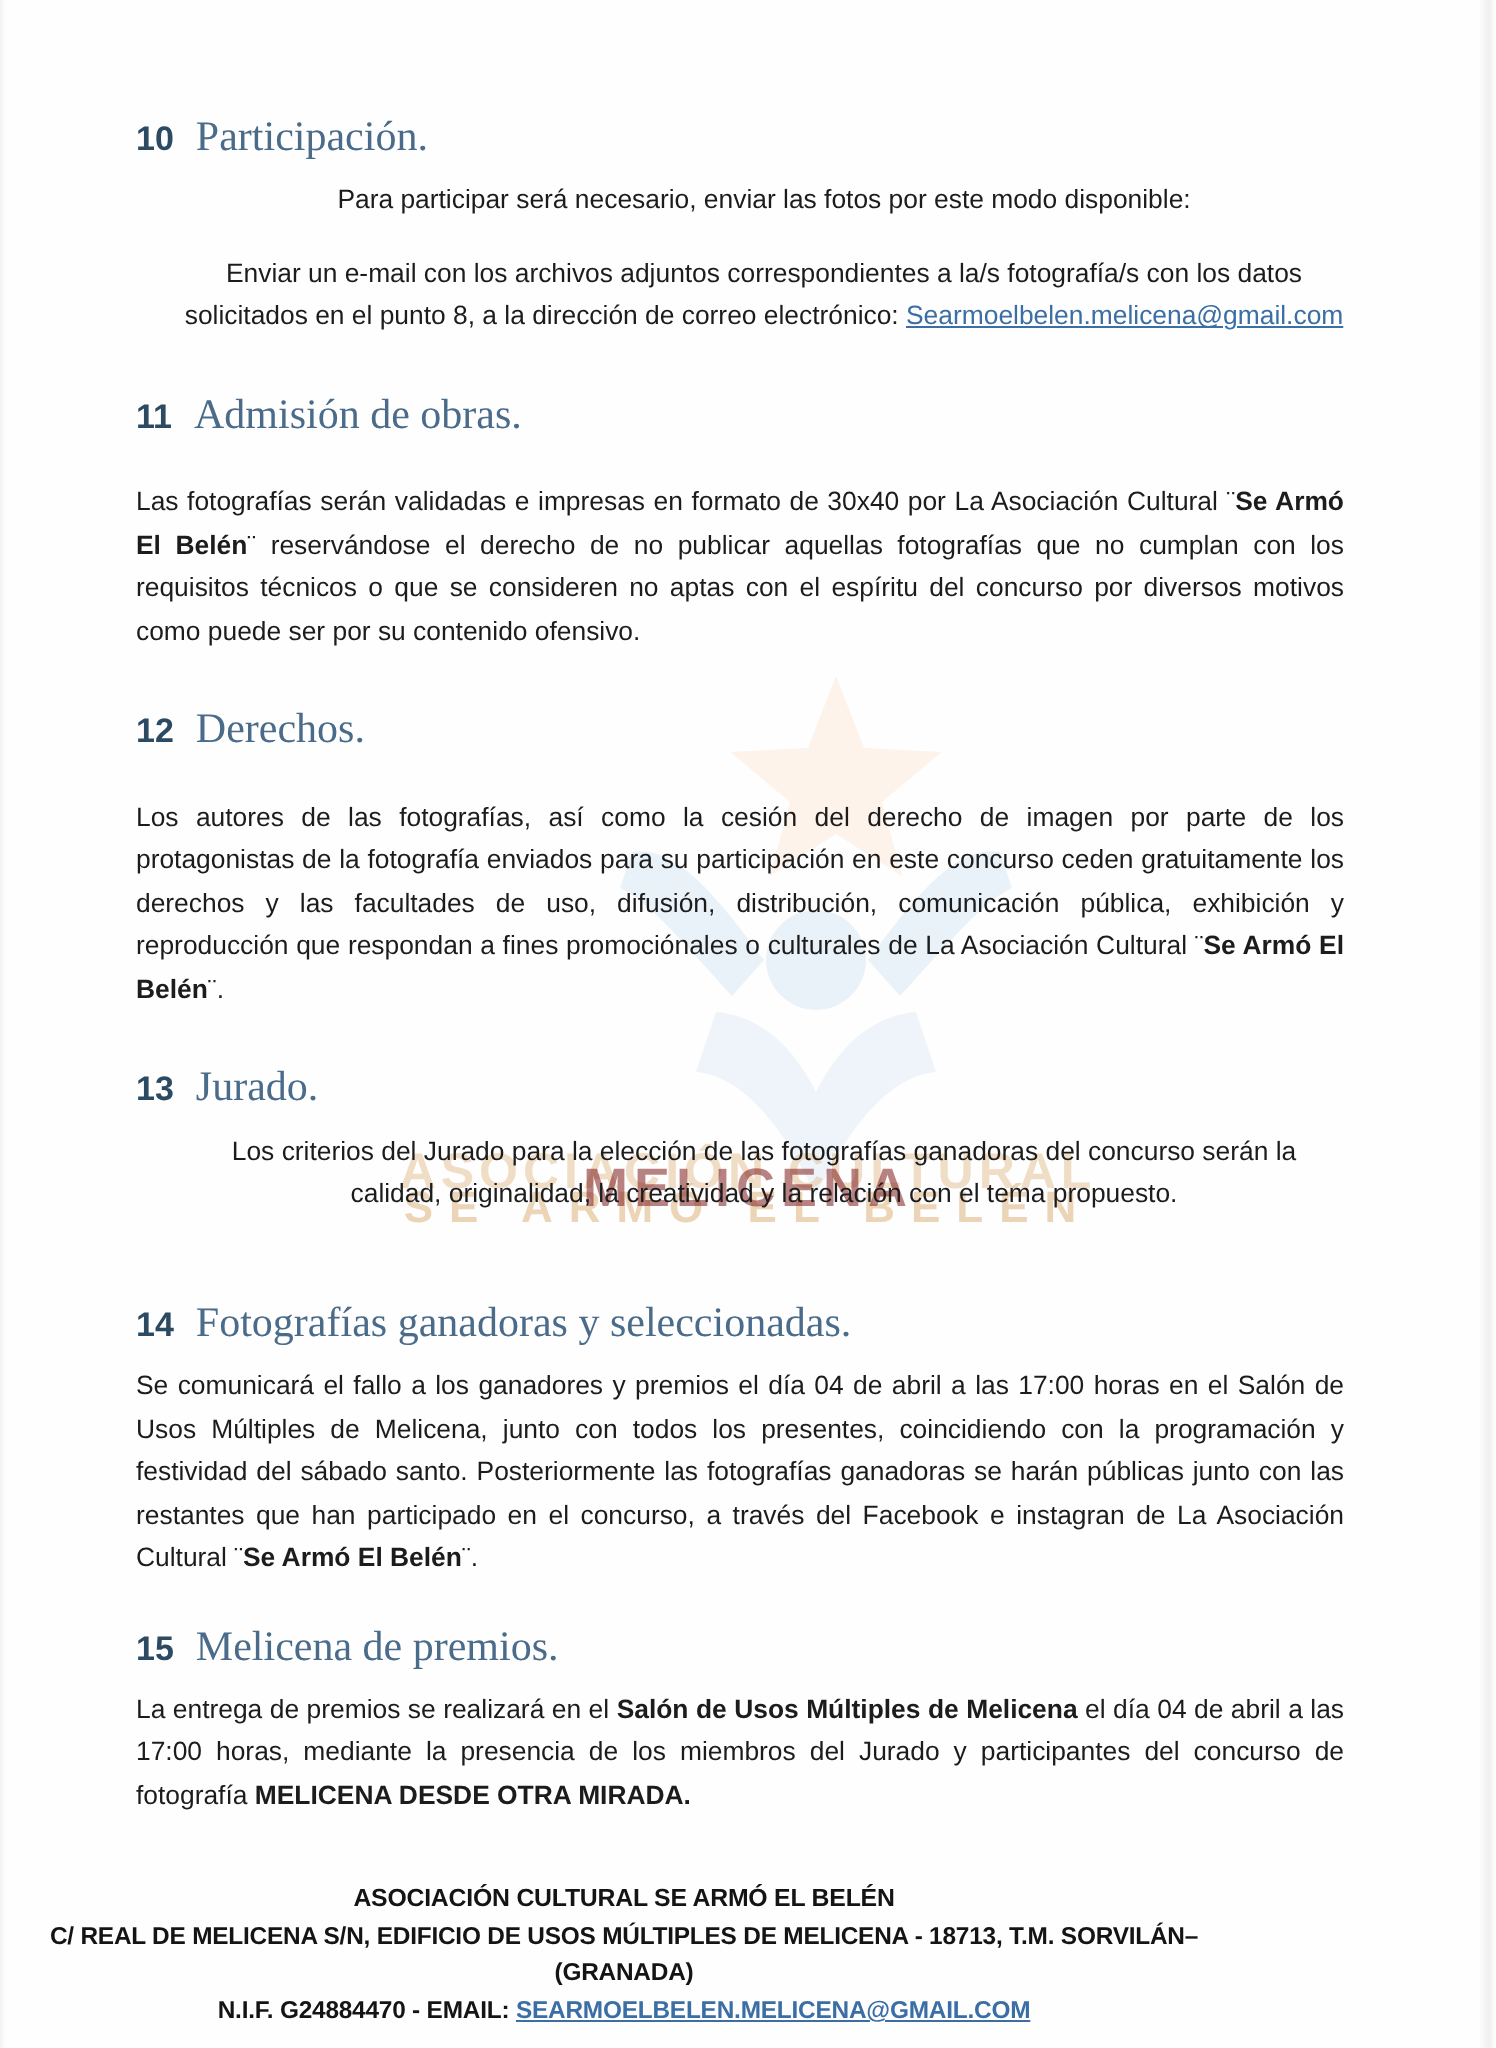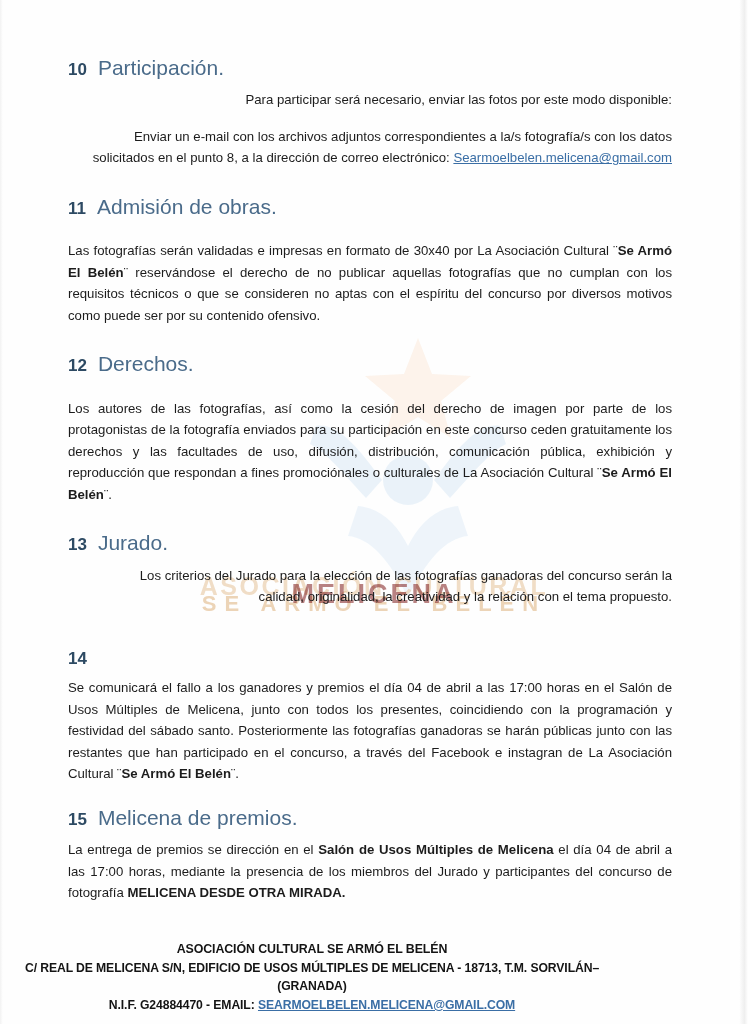--- a/index.html
+++ b/index.html
@@ -100,32 +100,33 @@
     font-weight: 700;
     color: #2d4a63;
     font-size: 17px;
     margin-right: 11px;
     flex: none;
   }
   .heading .ttl {
     font-size: 21px;
     color: #4a6b8a;
     font-weight: 400;
+    font-family: Liberation Serif, serif;
   }
 
   
   p.para {
     margin: 0;
     font-size: 13.2px;
     line-height: 1.63;
     color: #1c1c1c;
     text-align: justify;
     text-justify: inter-word;
   }
-  p.para.nojust { text-align: right; margin-left: 24px; }
+  p.para.nojust { text-align: center; margin-left: 24px; }
   .b { font-weight: 700; }
   a.mail {
     color: #3a6ea5;
     text-decoration: underline;
   }
   .gap-s { height: 9px; }
   .gap-m { height: 15px; }
   .gap-l { height: 21px; }
   .gap-xl { height: 26px; }
 
@@ -228,34 +229,35 @@
       <div class="gap-s"></div>
       <p class="para nojust">Los criterios del Jurado para la elección de las fotografías ganadoras del concurso serán la calidad, originalidad, la creatividad y la relación con el tema propuesto.</p>
       <div class="gap-m"></div>
     </div>
 
     <div class="gap-xl"></div>
 
     <div class="sec">
       <div class="heading">
         <span class="num">14</span>
+        <span class="ttl">Fotografías ganadoras y seleccionadas.</span>
       </div>
       <div class="gap-s"></div>
       <p class="para"><span>Se comunicará el fallo a los ganadores y premios el día 04 de abril a las 17:00 horas en el Salón de Usos Múltiples de Melicena, junto con todos los presentes, coincidiendo con la programación y festividad del sábado santo. Posteriormente las fotografías ganadoras se harán públicas junto con las restantes que han participado en el concurso, a través del Facebook e instagran de La Asociación Cultural ¨</span><span class="b">Se Armó El Belén</span><span>¨.</span></p>
     </div>
 
     <div class="gap-l"></div>
 
     <div class="sec">
       <div class="heading">
         <span class="num">15</span>
         <span class="ttl">Melicena de premios.</span>
       </div>
       <div class="gap-s"></div>
-      <p class="para"><span>La entrega de premios se dirección en el </span><span class="b">Salón de Usos Múltiples de Melicena</span><span> el día 04 de abril a las 17:00 horas, mediante la presencia de los miembros del Jurado y participantes del concurso de fotografía </span><span class="b">MELICENA DESDE OTRA MIRADA.</span></p>
+      <p class="para"><span>La entrega de premios se realizará en el </span><span class="b">Salón de Usos Múltiples de Melicena</span><span> el día 04 de abril a las 17:00 horas, mediante la presencia de los miembros del Jurado y participantes del concurso de fotografía </span><span class="b">MELICENA DESDE OTRA MIRADA.</span></p>
     </div>
 
   </div>
 
   <div id="footer">
     <div class="f-line">ASOCIACIÓN CULTURAL SE ARMÓ EL BELÉN</div>
     <div class="f-line sub">C/ REAL DE MELICENA S/N, EDIFICIO DE USOS MÚLTIPLES DE MELICENA  -  18713, T.M. SORVILÁN–(GRANADA)</div>
     <div class="f-line sub"><span>N.I.F. G24884470  -  EMAIL: </span><a href="#">SEARMOELBELEN.MELICENA@GMAIL.COM</a></div>
   </div>
 

